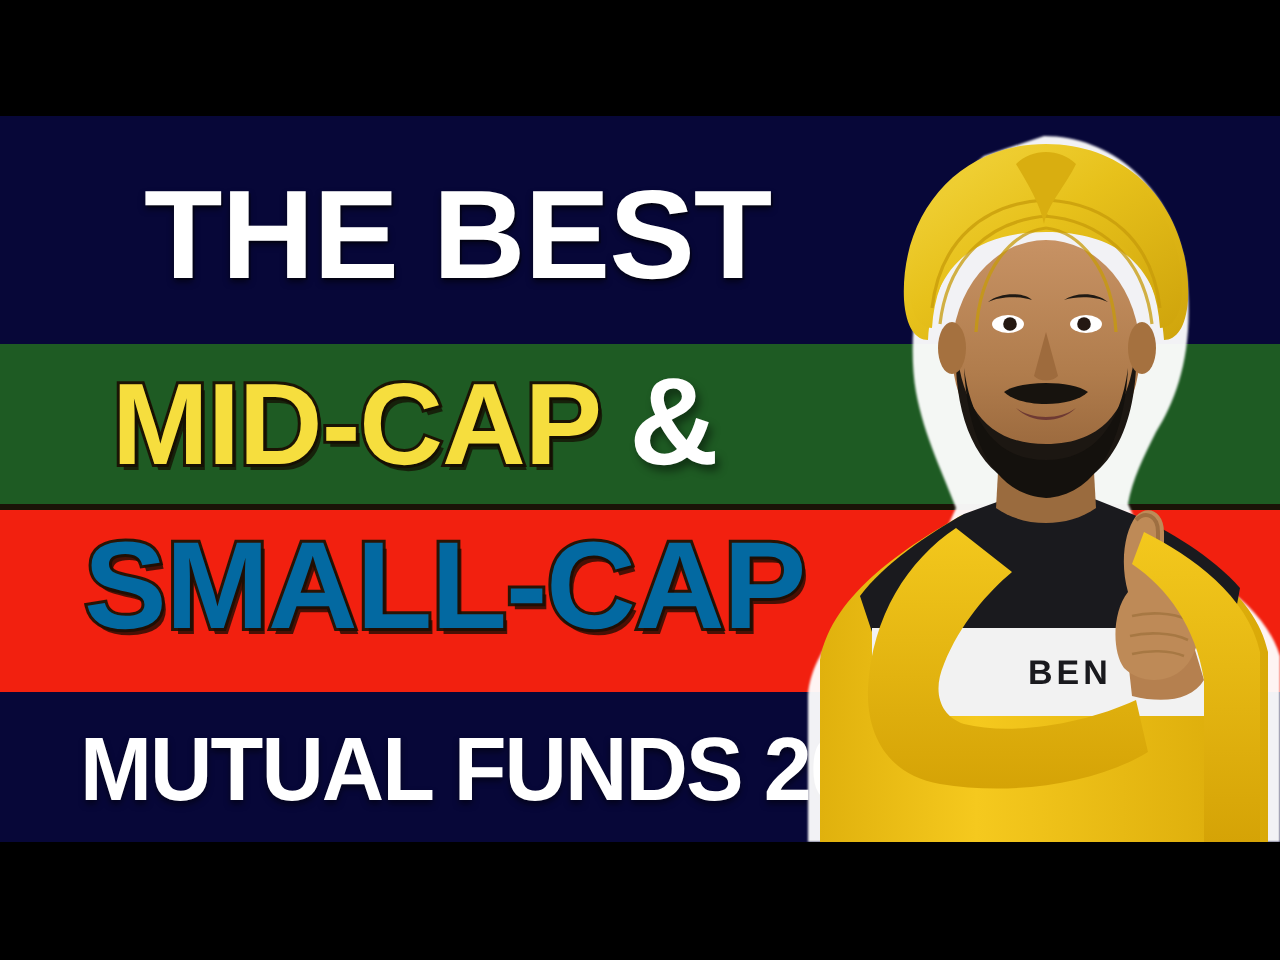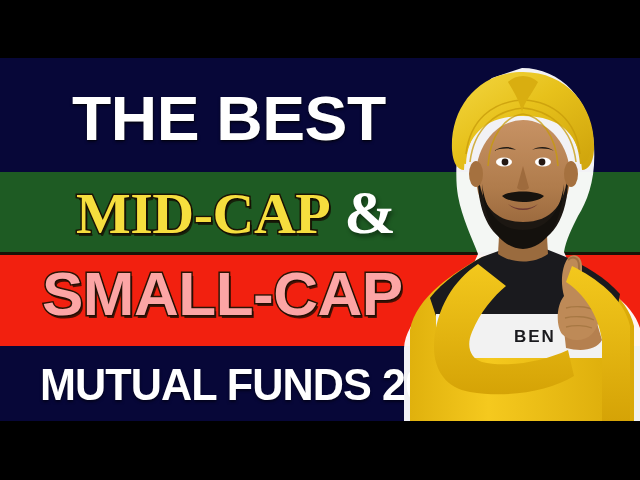--- a/index.html
+++ b/index.html
@@ -81,47 +81,46 @@
     color: #FFFFFF;
     transform: scaleX(1.02);
     transform-origin: left center;
     text-shadow:
        0 2px 3px rgba(0,0,0,0.55),
        1px 1px 0 rgba(0,0,0,0.35);
   }
 
   
   .line-mid-cap {
-    left: 76px;
+    left: 56px;
     top: 123px;
     font-size: 58px;
     transform: scaleX(1.0);
     transform-origin: left center;
-    font-family: Liberation Serif, serif;
   }
   .kw-yellow {
     color: #F6DE3E;
     -webkit-text-stroke: 3px #1b1405;
     paint-order: stroke fill;
     text-shadow: 2px 3px 0 rgba(20,14,3,0.75);
   }
   .kw-white-amp {
     color: #FFFFFF;
     -webkit-text-stroke: 0px transparent;
     text-shadow: 2px 3px 4px rgba(0,0,0,0.45);
     margin-left: 14px;
     font-size: 62px;
   }
 
   
   .line-small-cap {
     left: 42px;
     top: 205px;
     font-size: 62px;
-    color: #fca5a5;
+    color: #0369a1;
     -webkit-text-stroke: 3px #2a1405;
     paint-order: stroke fill;
     text-shadow: 2px 3px 0 rgba(30,12,3,0.8);
   }
 
   
   .line-mutual {
     left: 40px;
     top: 304px;
     font-size: 45px;

